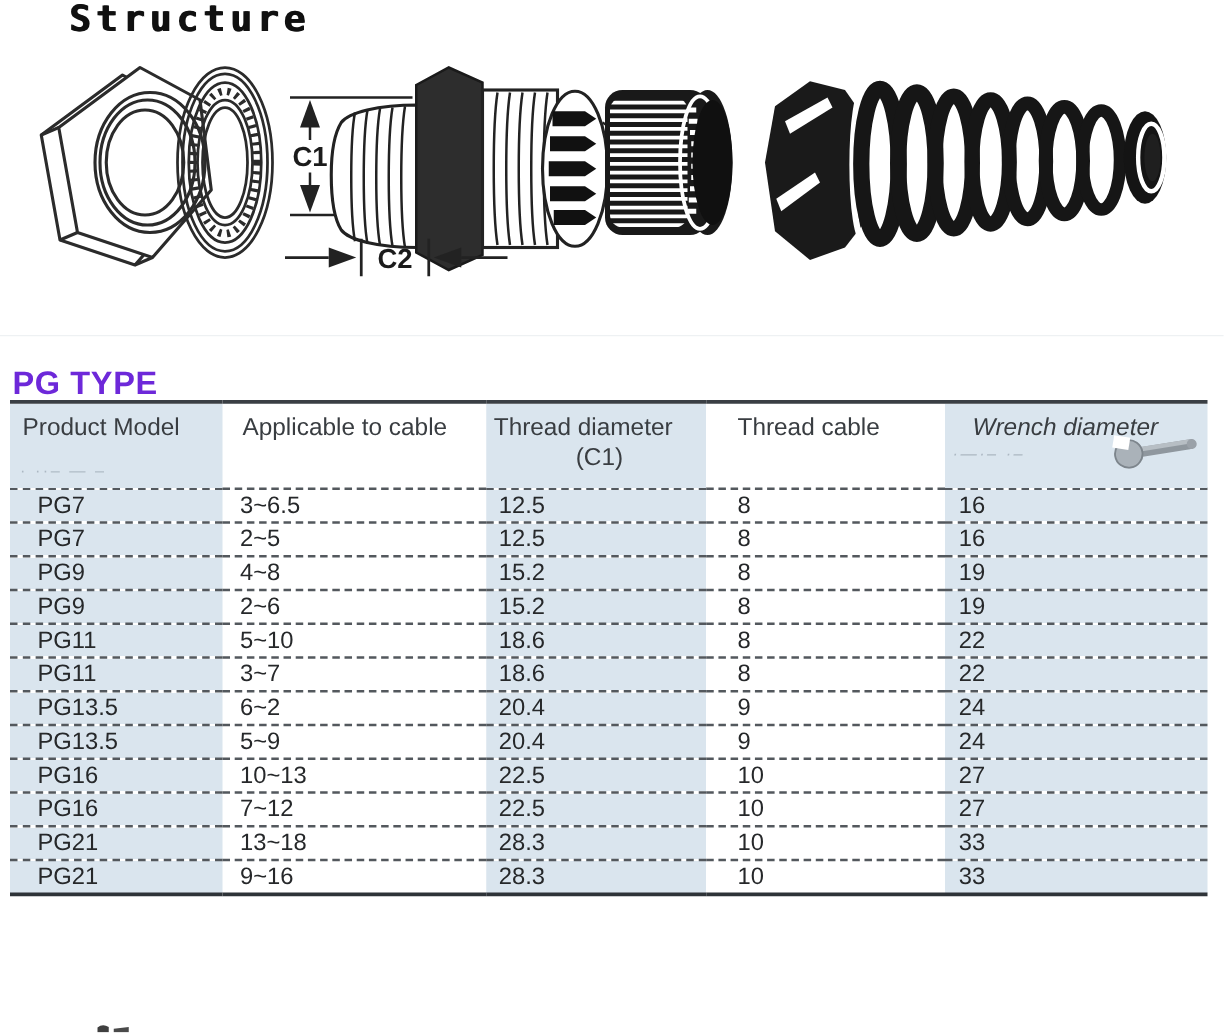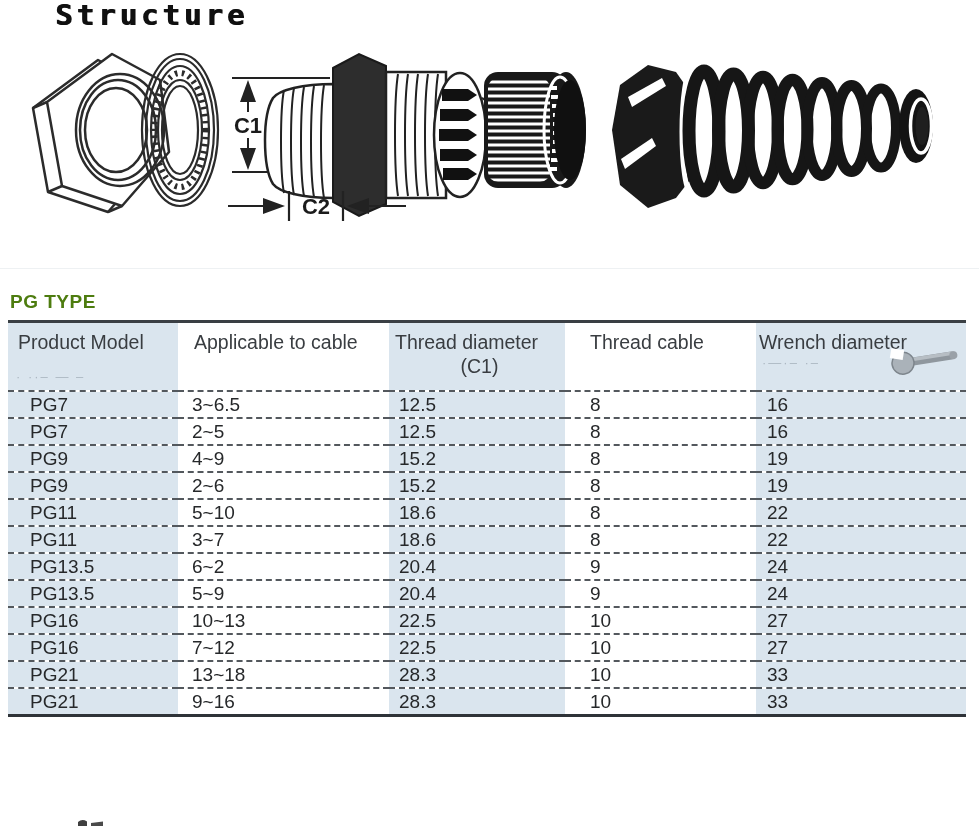--- a/index.html
+++ b/index.html
@@ -9,21 +9,21 @@
   }
   
   .structure-title{
     position:absolute;left:55px;top:-2px;
     font-family:"DejaVu Sans Mono",monospace;
     font-weight:bold;font-size:29px;letter-spacing:4px;color:#101010;
     text-shadow:1px 0 0 #101010;
   }
   .pg-type{
     position:absolute;left:10px;top:291px;
-    font-size:19px;font-weight:bold;color:#4d7c0f;letter-spacing:.5px;
+    font-size:26px;font-weight:bold;color:#6d28d9;letter-spacing:.5px;
   }
   .faint-divider{
     position:absolute;left:0;top:268px;width:979px;height:1px;background:#eef1f3;
   }
   
   .diagram{position:absolute;left:0;top:40px;width:979px;height:205px;}
   
   .spec-table-wrap{position:absolute;left:8px;top:320px;width:796px;}
   table.spec{
     width:958px;border-collapse:collapse;table-layout:fixed;
@@ -41,21 +41,21 @@
     border-bottom:2px dashed #53585d;
     white-space:nowrap;overflow:hidden;
   }
   
   table.spec th:nth-child(odd),table.spec td:nth-child(odd){background:#dae5ee;}
   
   table.spec th:nth-child(1){padding-left:10px;}
   table.spec th:nth-child(2){padding-left:16px;}
   table.spec th:nth-child(3){padding-left:6px;}
   table.spec th:nth-child(4){padding-left:25px;}
-  table.spec th:nth-child(5){padding-left:3px;}
+  table.spec th:nth-child(5){padding-left:22px;font-style:italic;}
   table.spec td:nth-child(1){padding-left:22px;margin-left:16px;}
   table.spec td:nth-child(2){padding-left:14px;}
   table.spec td:nth-child(3){padding-left:10px;}
   table.spec td:nth-child(4){padding-left:25px;}
   table.spec td:nth-child(5){padding-left:11px;margin-top:32px;}
   .th-sub{display:block;text-align:center;margin-top:1px;}
   .erased{
     position:absolute;left:8px;bottom:6px;
     font-size:13px;letter-spacing:2px;color:#8e9aa6;opacity:.6;
     filter:blur(.5px);white-space:nowrap;
@@ -249,21 +249,21 @@
         </tr>
         <tr>
           <td>PG7</td>
           <td>2~5</td>
           <td>12.5</td>
           <td>8</td>
           <td>16</td>
         </tr>
         <tr>
           <td>PG9</td>
-          <td>4~9</td>
+          <td>4~8</td>
           <td>15.2</td>
           <td>8</td>
           <td>19</td>
         </tr>
         <tr>
           <td>PG9</td>
           <td>2~6</td>
           <td>15.2</td>
           <td>8</td>
           <td>19</td>

